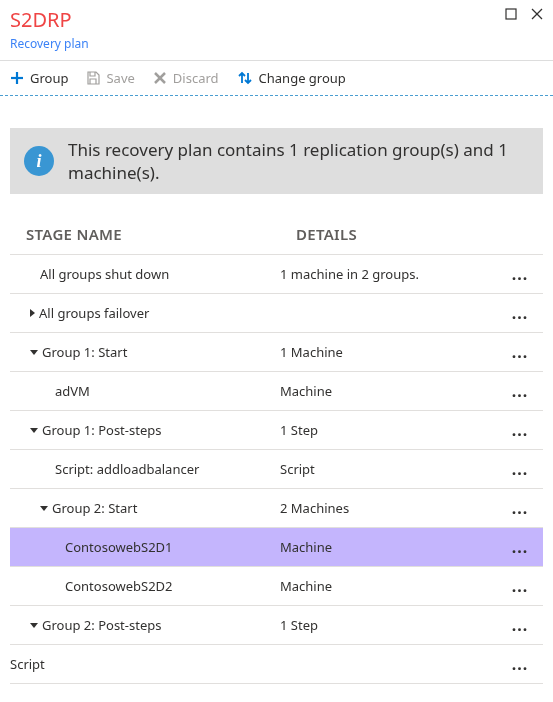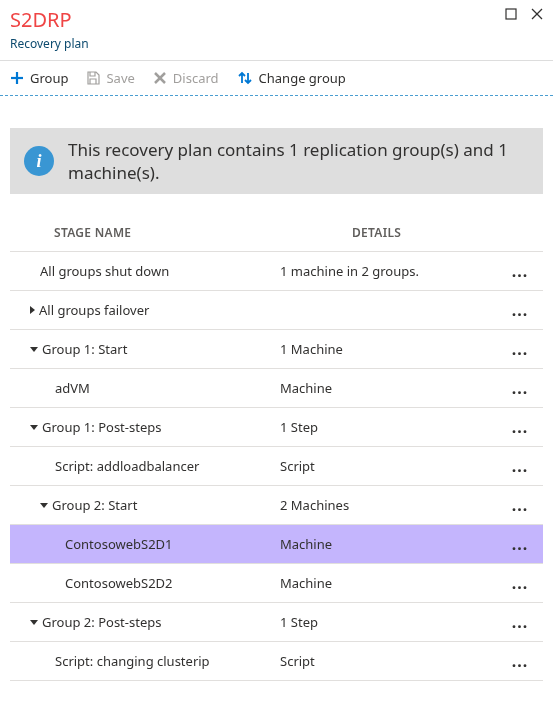--- a/index.html
+++ b/index.html
@@ -21,21 +21,21 @@
     position: relative;
   }
   .title {
     font-size: 20px;
     font-weight: 400;
     color: #ef4444;
     margin-bottom: 2px;
   }
   .subtitle {
     font-size: 12px;
-    color: #0c4a6e;
+    color: #3b82f6;
   }
   .window-controls {
     position: absolute;
     top: 8px;
     right: 10px;
     display: flex;
     gap: 14px;
   }
   .window-controls span {
     cursor: pointer;
@@ -103,25 +103,24 @@
   }
   .table {
     margin: 30px 10px 0 10px;
   }
   .thead {
     display: flex;
     padding: 0 8px 10px 16px;
     border-bottom: 1px solid #e1dfdd;
   }
   .thead .col {
-    font-size: 12px;
+    font-size: 15px;
     font-weight: 600;
     color: #605e5c;
     letter-spacing: 0.3px;
-    margin-left: 28px;
   }
   .col-name { width: 270px; }
   .col-details { flex: 1; }
   .col-actions { width: 30px; text-align: right; }
   .row {
     display: flex;
     align-items: center;
     padding: 10px 8px 10px 0;
     border-bottom: 1px solid #e1dfdd;
   }
@@ -332,22 +331,19 @@
         <div class="name" style="padding-left: 20px;">
           <span class="caret down"></span>
           <span>Group 2: Post-steps</span>
         </div>
         <div class="details">1 Step</div>
         <div class="actions">
           <span class="dots">...</span>
         </div>
       </div>
       <div class="row">
-        <div class="name" style="padding-left: 45px;">
-          <span>Script: changing clusterip</span>
-        </div>
         <div class="details">Script</div>
         <div class="actions">
           <span class="dots">...</span>
         </div>
       </div>
     </div>
 </div>
 
 </body></html>

